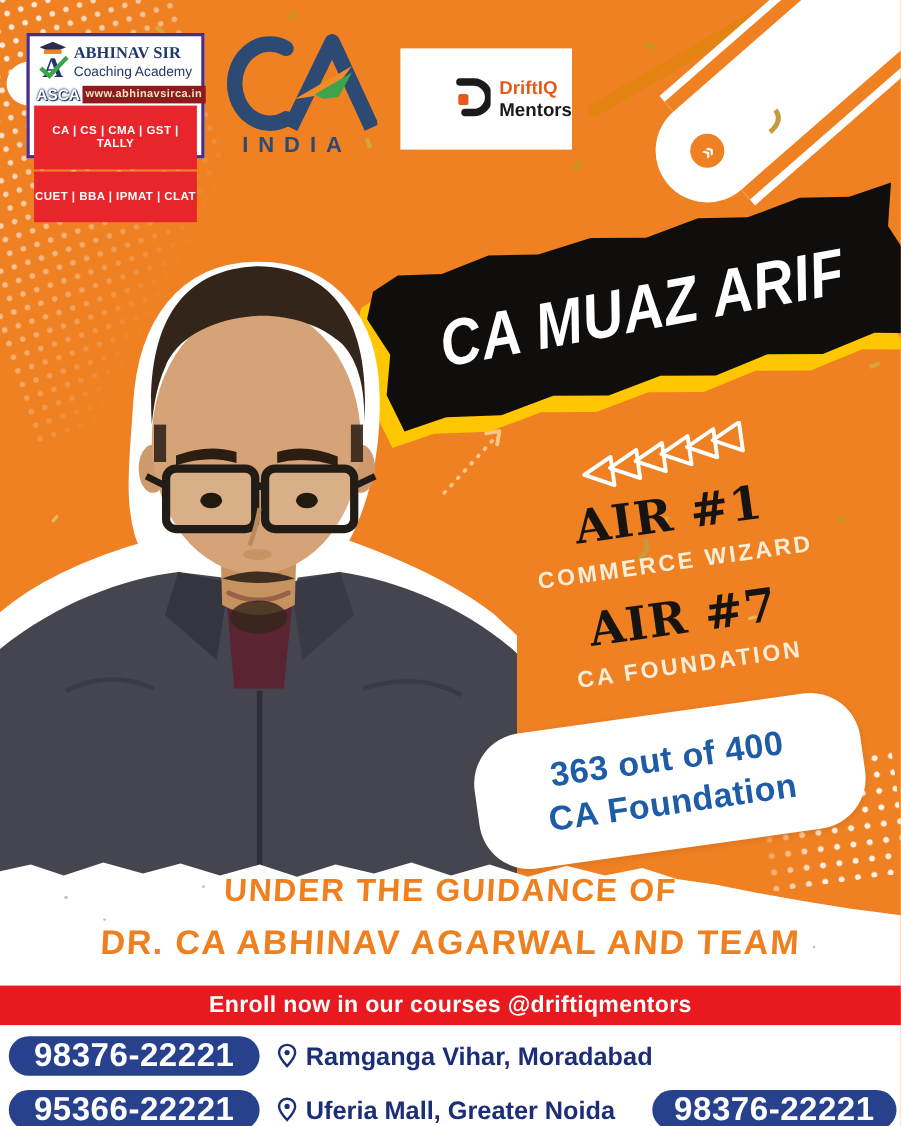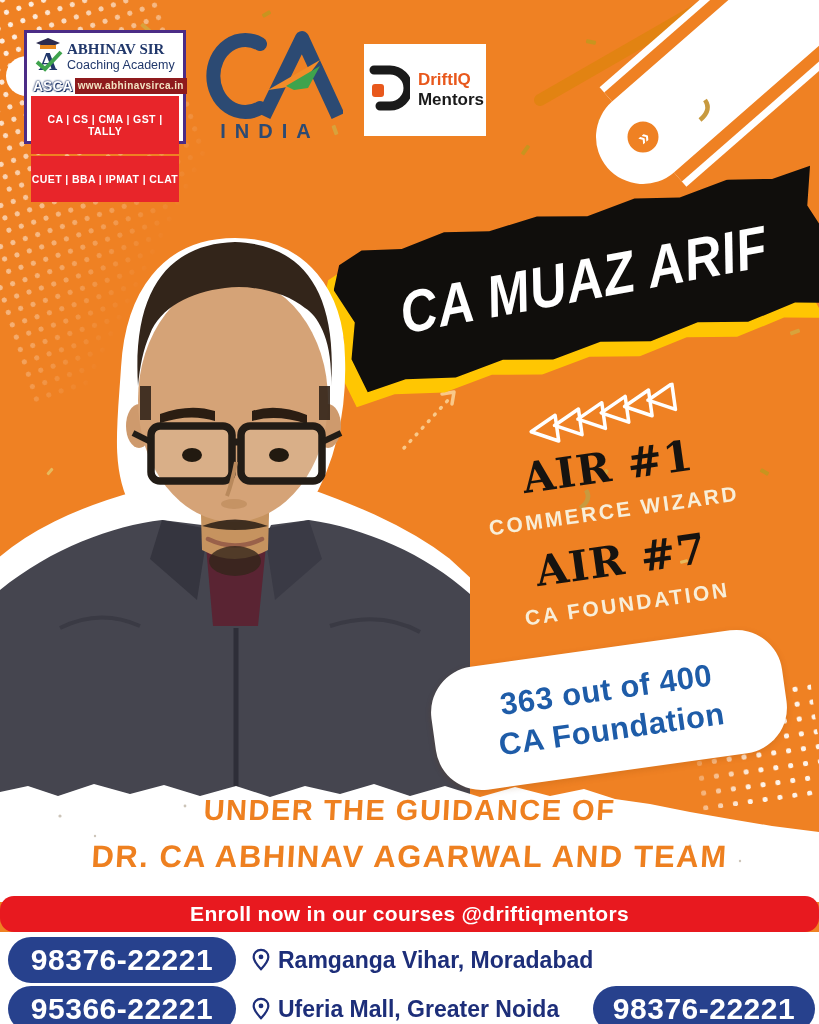--- a/index.html
+++ b/index.html
@@ -27,22 +27,22 @@
   .asca-top{display:flex;align-items:center;gap:2px;}
   .asca-name1{font-family:"Liberation Serif",serif;font-weight:bold;color:#21386B;font-size:15px;line-height:17px;}
   .asca-name2{font-family:Liberation Sans, sans-serif;color:#21386B;font-size:12.5px;line-height:14px;}
   .asca-mid{display:flex;align-items:stretch;margin-top:2px;}
   .asca-acronym{font-weight:bold;font-size:14px;color:#fff;text-shadow:0 0 2px #21386B,0 0 2px #21386B,1px 1px 0 #21386B;padding:0 2px;}
   .asca-site{background:#8E1A1D;color:#F3E3C3;font-weight:bold;font-size:10px;padding:2px 3px;letter-spacing:.4px;flex:1;text-align:center;}
   .asca-courses{background:#E8252A;color:#fff;font-weight:bold;font-size:10.5px;text-align:center;
     padding:17px 0;margin-top:2px;letter-spacing:.4px;}
 
   .caindia{position:absolute;left:198px;top:26px;width:145px;height:118px;z-index:3;}
-  .driftiq-box{position:absolute;left:364px;top:44px;width:122px;height:92px;background:#fff;z-index:3;
-    display:flex;align-items:center;justify-content:center;gap:8px;}
+  .driftiq-box{position:absolute;left:364px;top:44px;width:108px;height:92px;background:#fff;z-index:3;
+    display:flex;align-items:center;justify-content:center;gap:8px;padding-left:48px;}
   .driftiq-text1{color:#E8581C;font-weight:bold;font-size:17px;line-height:20px;}
   .driftiq-text2{color:#1A1A1A;font-weight:bold;font-size:17px;line-height:20px;}
 
   
   .title-wrap{position:absolute;left:336px;top:206px;width:496px;height:148px;z-index:4;}
   .title-yellow,.title-black{position:absolute;left:0;top:0;width:100%;height:100%;transform:rotate(-10.5deg);
     clip-path:polygon(2% 10%,7% 3%,15% 7%,24% 1%,33% 6%,43% 2%,53% 8%,63% 2%,72% 7%,82% 1%,91% 6%,99% 2%,97% 28%,100% 52%,97% 76%,99% 96%,91% 91%,81% 98%,71% 92%,61% 99%,51% 93%,41% 99%,31% 93%,21% 99%,11% 94%,3% 98%,1% 74%,3% 50%,0% 26%);}
   .title-yellow{background:#FFC602;transform:translate(-11px,15px) rotate(-10.5deg);}
   .title-black{background:#100E0C;display:flex;align-items:center;justify-content:center;}
   .title-text{color:#fff;font-weight:900;font-style:italic;font-size:59px;letter-spacing:1px;
@@ -66,28 +66,28 @@
   .score-line{color:#1E5CA8;font-weight:bold;font-size:31px;line-height:40px;letter-spacing:.5px;}
 
   
   .white-edge{position:absolute;left:0;top:766px;width:819px;height:136px;z-index:5;}
   .guidance{position:absolute;left:0;width:819px;text-align:center;z-index:7;color:#EE8020;font-weight:bold;
     transform:skewX(-3deg);}
   .guidance1{top:794px;font-size:29px;letter-spacing:1.5px;}
   .guidance2{top:839px;font-size:31px;letter-spacing:1.5px;}
 
   .banner{position:absolute;left:0;top:896px;width:819px;height:36px;background:#E8191F;z-index:8;
-    display:flex;align-items:center;justify-content:center;border-radius:14px;}
+    display:flex;align-items:center;justify-content:center;}
   .banner-text{color:#fff;font-weight:bold;font-size:21px;letter-spacing:.3px;}
 
   .contacts{position:absolute;left:0;top:932px;width:819px;height:92px;background:#fff;z-index:8;}
   .contact-row{position:absolute;left:0;width:819px;height:46px;display:flex;align-items:center;}
   .row1{top:5px;} .row2{top:54px;}
   .pill{background:#27418D;color:#fff;font-weight:bold;font-size:30px;letter-spacing:.5px;
-    border-radius:24px;height:46px;display:flex;align-items:center;justify-content:center;box-sizing:border-box;}
+    border-radius:24px;height:36px;display:flex;align-items:center;justify-content:center;box-sizing:border-box;}
   .pill-left{width:228px;margin-left:8px;}
   .pill-right{width:222px;margin-left:auto;margin-right:4px;}
   .loc{display:flex;align-items:center;gap:6px;margin-left:14px;color:#1D2E79;font-weight:bold;font-size:23px;}
 
   
   .decor{position:absolute;left:0;top:0;width:819px;height:1024px;z-index:2;pointer-events:none;}
 </style>
 </head>
 <body>
 

